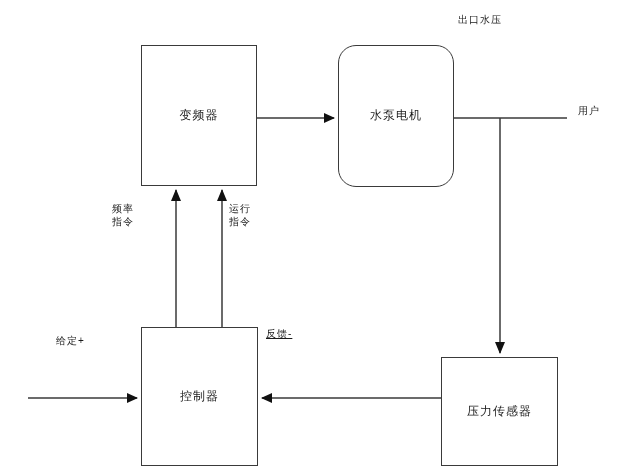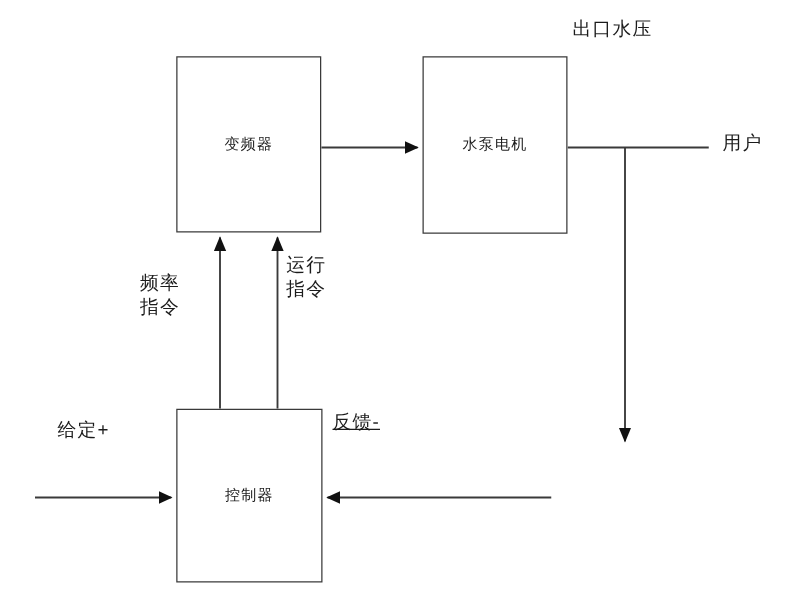--- a/index.html
+++ b/index.html
@@ -35,21 +35,21 @@
   }
   .node-label {
     font-size: 12px;
     color: #1b1b1b;
     letter-spacing: 1px;
     white-space: nowrap;
     line-height: 1.15;
   }
   .free-label {
     position: absolute;
-    font-size: 15px;
+    font-size: 10px;
     color: #1b1b1b;
     letter-spacing: 1px;
     line-height: 1.28;
     white-space: nowrap;
   }
   .free-label.stacked {
     text-align: center;
   }
   .free-label.two-line span {
     display: block;
@@ -88,48 +88,51 @@
 
     <line x1="176" y1="327" x2="176" y2="190" stroke="#3a3a3a" stroke-width="1.5" marker-end="url(#arrow-up)"></line>
 
     <line x1="222" y1="327" x2="222" y2="190" stroke="#3a3a3a" stroke-width="1.5" marker-end="url(#arrow-up)"></line>
   </svg>
 
   <div class="node-box" style="left:141px; top:45px; width:116px; height:141px;">
     <span class="node-label">变频器</span>
   </div>
 
-  <div class="node-box" style="left:338px; top:45px; width:116px; height:142px;">
+  <div class="node-box" style="left:338px; top:45px; width:116px; height:142px;border-radius:18px;">
     <span class="node-label">水泵电机</span>
   </div>
 
   <div class="node-box" style="left:141px; top:327px; width:117px; height:139px;">
     <span class="node-label">控制器</span>
   </div>
 
+  <div class="node-box" style="left:441px; top:357px; width:117px; height:109px;">
+    <span class="node-label">压力传感器</span>
+  </div>
 
   <div class="free-label stacked two-line" style="left:458px; top:14px;">
     <span>出口水压</span>
   </div>
 
   <div class="free-label" style="left:578px; top:105px;">
     <span>用户</span>
   </div>
 
-  <div class="free-label stacked two-line" style="left:112px; top:217px;">
+  <div class="free-label stacked two-line" style="left:112px; top:203px;">
     <span>频率</span>
     <span>指令</span>
   </div>
 
   <div class="free-label stacked two-line" style="left:229px; top:203px;">
     <span>运行</span>
     <span>指令</span>
   </div>
 
-  <div class="free-label" style="left:46px; top:335px;">
+  <div class="free-label" style="left:56px; top:335px;">
     <span>给定+</span>
   </div>
 
   <div class="free-label" style="left:266px; top:328px;text-decoration:underline;">
     <span>反馈-</span>
   </div>
 
 </div>
 
 </body></html>

